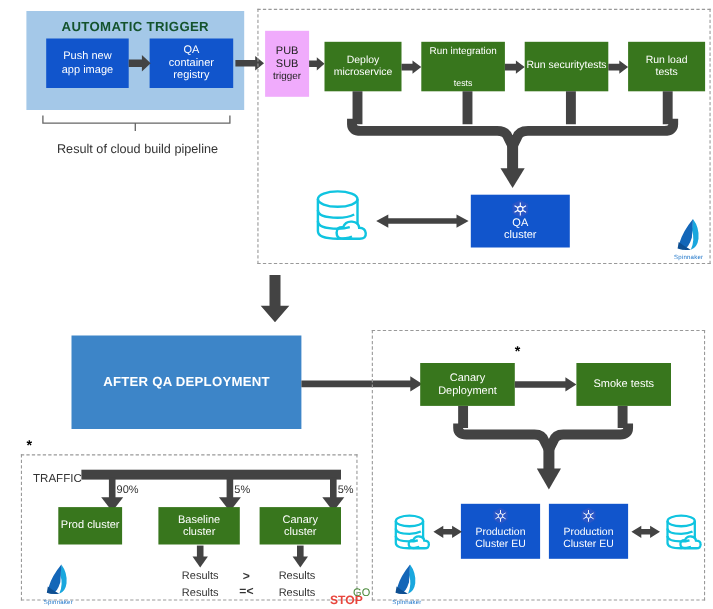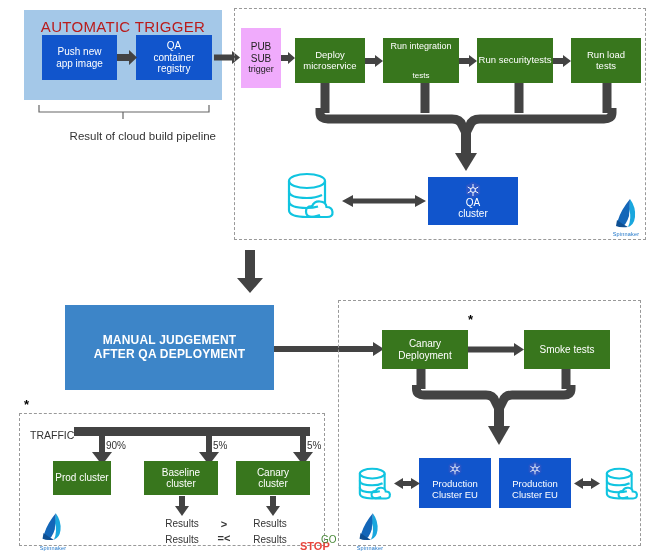--- a/index.html
+++ b/index.html
@@ -21,22 +21,22 @@
   .dashed{
     position:absolute;border:1px dashed #999999;box-sizing:border-box;
     background:transparent;
   }
   .lbl{position:absolute;color:#333333;}
   .arrow{position:absolute;}
   .stop{color:#e8453c;font-weight:bold;}
   .go{color:#4a8a3a;margin-left:17px;}
   .star{position:absolute;color:#000;font-size:13px;line-height:1;font-weight:bold;}
   .secTitle{
-    position:absolute;width:100%;text-align:center;color:#b91c1c;
-    font-weight:normal;font-size:15px;letter-spacing:.3px;
+    position:absolute;width:100%;text-align:center;color:#14532d;
+    font-weight:bold;font-size:12px;letter-spacing:.3px;
   }
   svg{display:block;overflow:visible;}
   .spin{position:absolute;width:36px;height:38px;}
   .spinTxt{
     position:absolute;width:100%;text-align:center;bottom:-1px;
     font-size:5.5px;color:#1a73c8;letter-spacing:.2px;
   }
 </style>
 </head>
 <body>
@@ -59,21 +59,21 @@
   <svg width="20" height="15" viewBox="0 0 20 15">
     <path d="M0 4 L12 4 L12 0 L20 7.5 L12 15 L12 11 L0 11 Z" fill="#434343"></path>
   </svg>
 </div>
 
 <div class="abs" style="left:38px;top:104px;">
   <svg width="172" height="16" viewBox="0 0 172 16">
     <path d="M1 1 L1 8 L85 8 L85 15 M85 8 L171 8 L171 1" fill="none" stroke="#666666" stroke-width="1.2"></path>
   </svg>
 </div>
-<div class="lbl" style="left:34px;top:130px;width:182px;text-align:right;font-size:11.5px;">Result of cloud build pipeline</div>
+<div class="lbl" style="left:34px;top:130px;width:182px;text-align:center;font-size:11.5px;">Result of cloud build pipeline</div>
 
 <div class="arrow" style="left:214px;top:51px;">
   <svg width="26" height="13" viewBox="0 0 26 13">
     <path d="M0 3.5 L18 3.5 L18 0 L26 6.5 L18 13 L18 9.5 L0 9.5 Z" fill="#434343"></path>
   </svg>
 </div>
 
 <div class="dashed" style="left:234px;top:8px;width:412px;height:232px;"></div>
 
 <div class="box purple" style="left:241px;top:28px;width:40px;height:60px;flex-direction:column;font-size:10px;color:#222222;">
@@ -174,21 +174,20 @@
   <div class="spinTxt">Spinnaker</div>
 </div>
 
 <div class="arrow" style="left:236px;top:250px;">
   <svg width="28" height="44" viewBox="0 0 28 44">
     <path d="M9 0 L19 0 L19 28 L27 28 L14 43 L1 28 L9 28 Z" fill="#434343"></path>
   </svg>
 </div>
 
 <div class="box blue2" style="left:65px;top:305px;width:209px;height:85px;flex-direction:column;font-size:12px;font-weight:bold;letter-spacing:.2px;">
-  <span>MANUAL JUDGEMENT</span>
   <span>AFTER QA DEPLOYMENT</span>
 </div>
 
 <div class="arrow" style="left:274px;top:342px;">
   <svg width="110" height="14" viewBox="0 0 110 14">
     <path d="M0 4 L99 4 L99 0 L110 7 L99 14 L99 10 L0 10 Z" fill="#434343"></path>
   </svg>
 </div>
 
 <div class="dashed" style="left:338px;top:300px;width:303px;height:246px;"></div>

